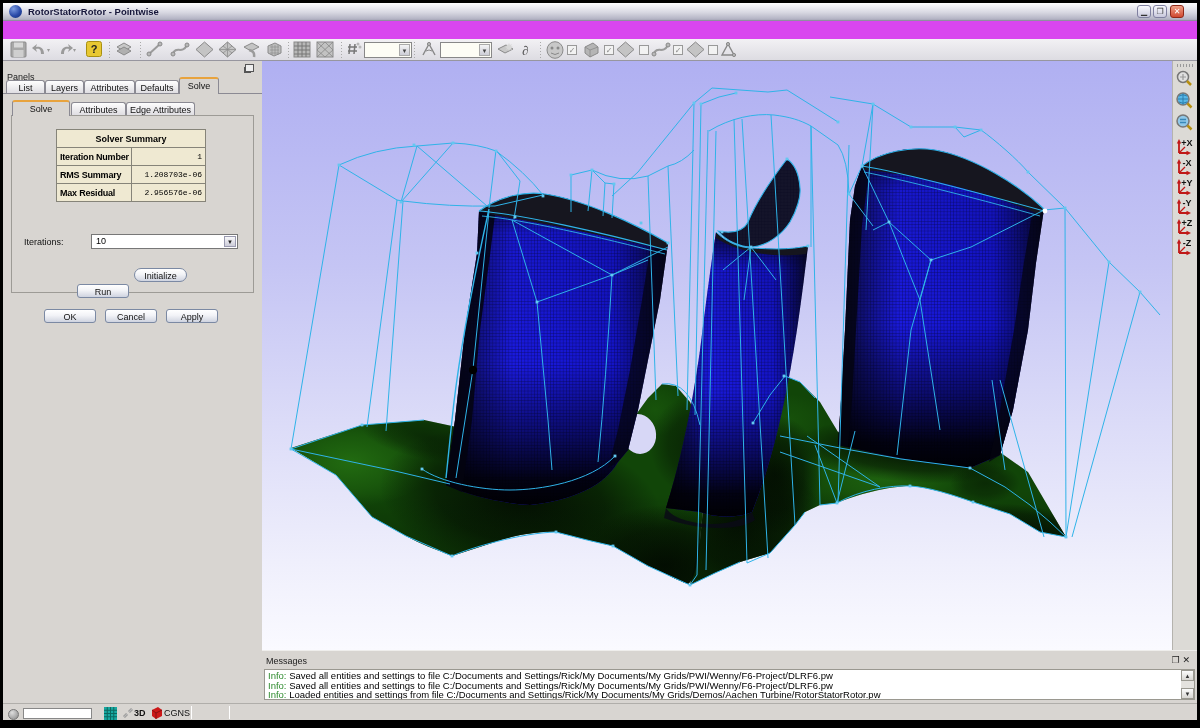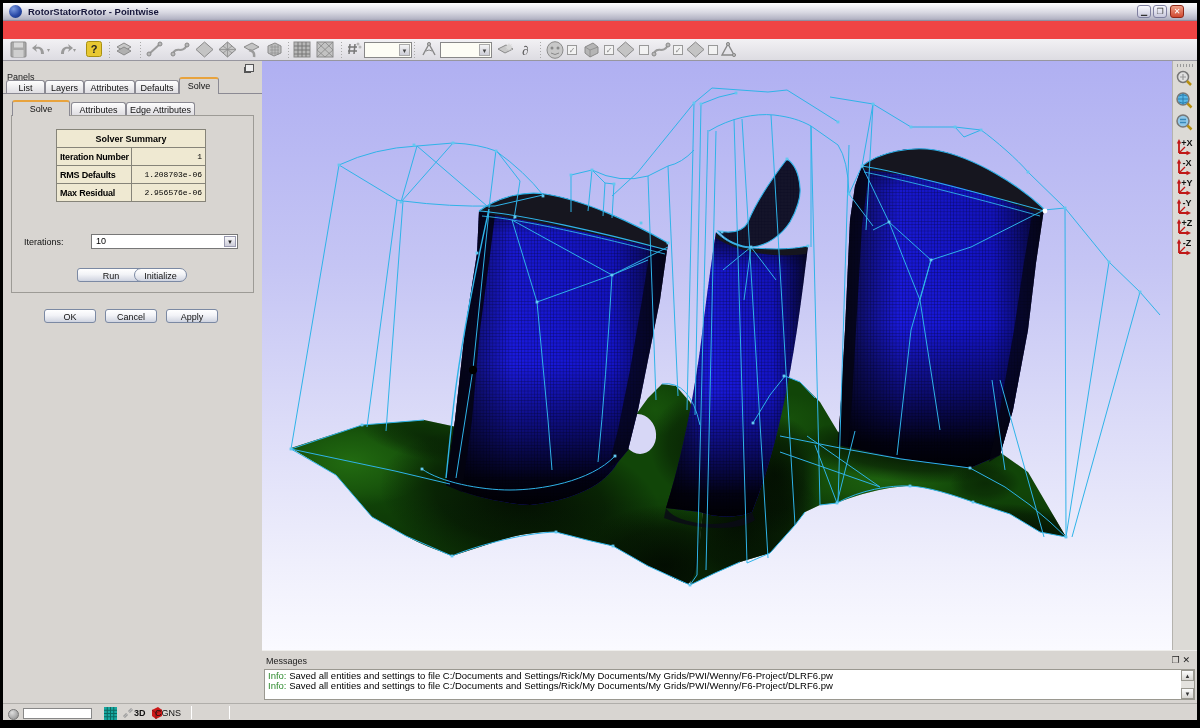--- a/index.html
+++ b/index.html
@@ -1,18 +1,18 @@
 <!DOCTYPE html>
 <html><head>
 <meta charset="utf-8">
 <style>
 * { margin:0; padding:0; box-sizing:border-box; }
 html,body { width:1200px; height:728px; background:#000; overflow:hidden;
   font-family:"Liberation Sans", sans-serif; }
-#win { position:absolute; left:3px; top:3px; width:1194px; height:717px; background:#ef4444; }
+#win { position:absolute; left:3px; top:3px; width:1194px; height:717px; background:#d946ef; }
 
 
 #titlebar { position:absolute; left:0; top:0; width:100%; height:18px;
   background:linear-gradient(to bottom,#fdfdfe 0%,#f0f0f5 20%,#d8d8e2 55%,#b8b8c8 90%,#a8a8ba 100%);
   border-bottom:1px solid #8f8fa0; }
 #titlebar .ticon { position:absolute; left:6px; top:2px; width:13px; height:13px; border-radius:50%;
   background:radial-gradient(circle at 35% 30%, #7a9ae0 0%, #2a4aa8 55%, #102a70 100%); }
 #titlebar .ttext { position:absolute; left:25px; top:3px; font-size:9.5px; font-weight:bold; color:#16163a; }
 .tbtn { position:absolute; top:2px; width:14px; height:13px; border:1px solid #8080a0; border-radius:3px;
   background:linear-gradient(to bottom,#fafaff,#c8c8dc); font-size:8px; line-height:11px; text-align:center; color:#333; }
@@ -96,21 +96,21 @@
 .sbtn { position:absolute; left:0; width:13px; height:11px; background:linear-gradient(to bottom,#fcfcfc,#d8d6d2);
   border:1px solid #9a9890; font-size:6px; text-align:center; line-height:10px; color:#333; }
 
 
 #statusbar { position:absolute; left:0; top:700px; width:100%; height:17px; background:#d8d5d1;
   border-top:1px solid #b0aeaa; font-size:9px; }
 #statusbar .sphere { position:absolute; left:5px; top:5px; width:11px; height:11px; border-radius:50%;
   background:radial-gradient(circle at 35% 30%,#ddd,#888); border:1px solid #777; }
 #statusbar .sinput { position:absolute; left:20px; top:4px; width:69px; height:11px; background:#fff; border:1px solid #888; }
 #statusbar .s3d { position:absolute; left:131px; top:4px; font-size:9px; font-weight:bold; color:#111; }
-#statusbar .scgns { position:absolute; left:152px; top:4px; font-size:9px; color:#111;text-align:center; }
+#statusbar .scgns { position:absolute; left:161px; top:4px; font-size:9px; color:#111;text-align:center; }
 #statusbar .ssep { position:absolute; top:2px; width:1px; height:13px; background:#b5b3ae; border-right:1px solid #fff; }
 </style>
 </head>
 <body>
 <div id="win">
   <div id="titlebar">
     <div class="ticon"></div>
     <div class="ttext">RotorStatorRotor - Pointwise</div>
     <div class="tbtn" id="btn-min">▁</div>
     <div class="tbtn" id="btn-max">❐</div>
@@ -251,32 +251,32 @@
     <table id="stable">
       <tbody>
           <tr>
             <td class="hdr" colspan="2">Solver Summary</td>
           </tr>
       <tr>
             <td class="lbl">Iteration Number</td>
             <td class="val">1</td>
           </tr>
       <tr>
-            <td class="lbl">RMS Defaults</td>
+            <td class="lbl">RMS Summary</td>
             <td class="val">1.208703e-06</td>
           </tr>
       <tr>
             <td class="lbl">Max Residual</td>
             <td class="val">2.956576e-06</td>
           </tr>
     </tbody>
       </table>
     <div id="iterlabel">Iterations:</div>
     <div id="iterbox">10<div class="dd">▼</div></div>
-    <div class="xpbtn" style="left:74px;top:207px;width:68px;">Run</div>
+    <div class="xpbtn" style="left:74px;top:223px;width:52px;">Run</div>
     <div class="xpbtn" style="left:131px;top:207px;width:53px;border-radius:7px;">Initialize</div>
     <div class="xpbtn" style="left:41px;top:248px;width:52px;">OK</div>
     <div class="xpbtn" style="left:102px;top:248px;width:52px;">Cancel</div>
     <div class="xpbtn" style="left:163px;top:248px;width:52px;">Apply</div>
   </div>
 
   <div id="viewport">
       <svg width="910" height="589" viewBox="0 0 910 589">
 <defs>
 <linearGradient id="bg" x1="0" y1="0" x2="0" y2="1">
@@ -584,20 +584,21 @@
         <text x="12" y="9" font-size="9" font-weight="bold" fill="#111" text-anchor="middle">-Z</text>
       </svg>
     </div>
 
   <div id="messages">
     <div id="msgtitle">Messages</div>
     <div id="msgicons">❐✕</div>
     <div id="msgbody">
       <div><span class="inf">Info:</span> Saved all entities and settings to file C:/Documents and Settings/Rick/My Documents/My Grids/PWI/Wenny/F6-Project/DLRF6.pw</div>
       <div><span class="inf">Info:</span> Saved all entities and settings to file C:/Documents and Settings/Rick/My Documents/My Grids/PWI/Wenny/F6-Project/DLRF6.pw</div>
+      <div><span class="inf">Info:</span> Loaded entities and settings from file C:/Documents and Settings/Rick/My Documents/My Grids/Demos/Aachen Turbine/RotorStatorRotor.pw</div>
     </div>
     <div id="msgscroll">
       <div class="sbtn" style="top:0">▲</div>
       <div class="sbtn" style="bottom:0">▼</div>
     </div>
   </div>
 
   <div id="statusbar">
     <div class="sphere"></div>
     <div class="sinput"></div>

